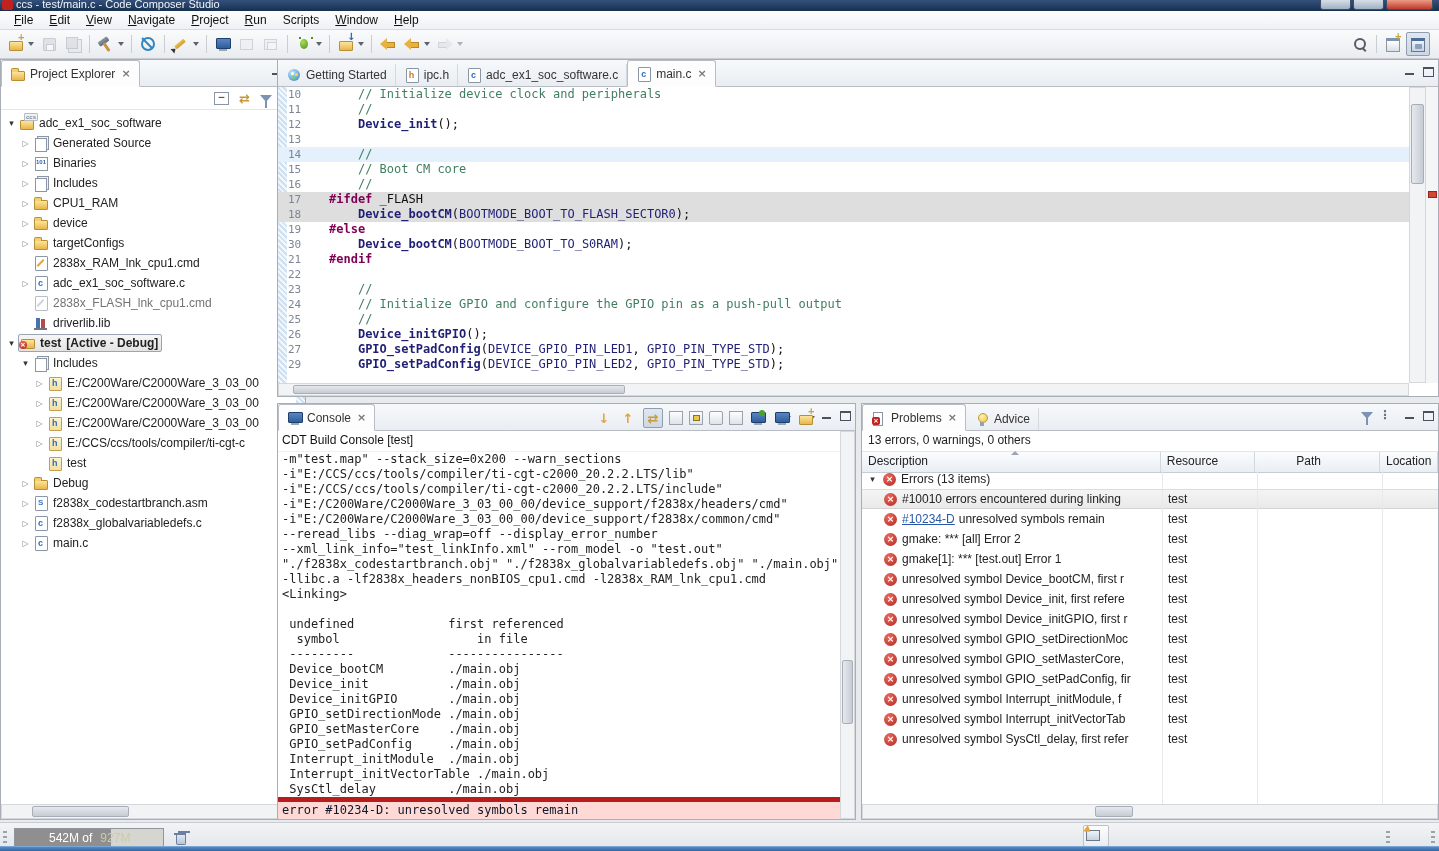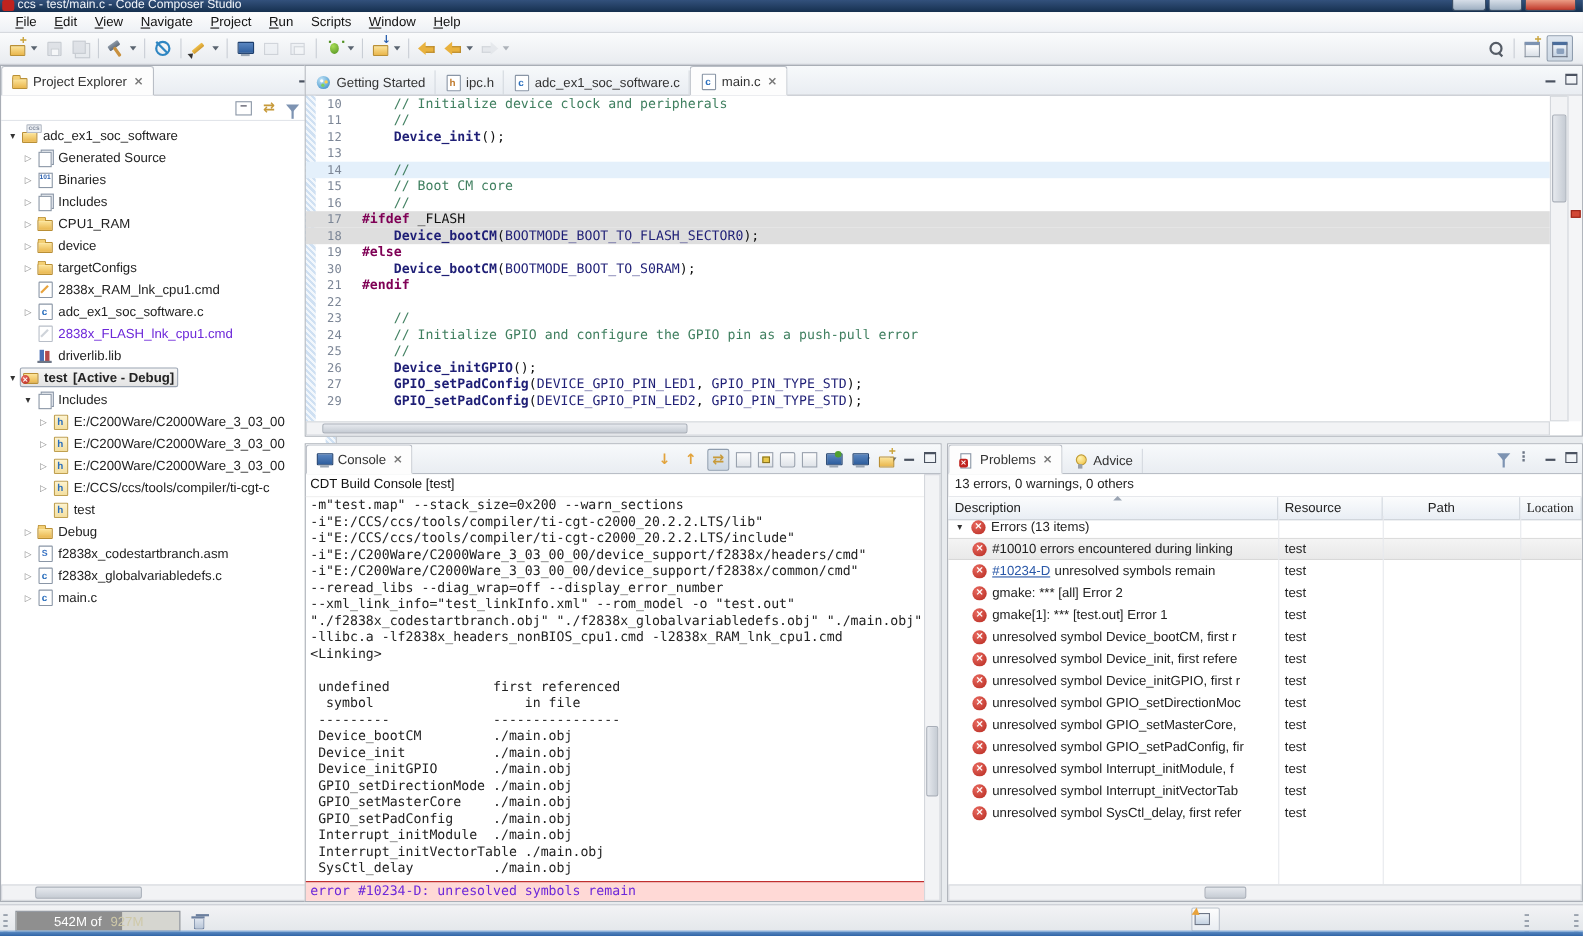--- a/index.html
+++ b/index.html
@@ -112,48 +112,48 @@
   .pi-filter{width:0;height:0;border-left:6px solid transparent;border-right:6px solid transparent;border-top:7px solid #7d93b2;position:relative}
   .pi-filter::after{content:"";position:absolute;left:-1px;top:-2px;width:2px;height:8px;background:#7d93b2}
   .pi-menu{color:#6d7686;letter-spacing:1px}
   #tree{position:absolute;left:0;top:49px;right:9px;bottom:15px;overflow:hidden;padding-top:4px}
   .trow{height:20px;display:flex;align-items:center;white-space:nowrap}
   .tar{width:13px;flex:none;text-align:center;color:#888;font-size:8px}
   .tar.exp{color:#333;font-size:9px}
   .selwrap{display:flex;align-items:center;padding:0 3px 0 1px;border-radius:2px}
   .selwrap.sel{background:linear-gradient(#f6f6f6,#e3e3e3);border:1px solid #9aa4b2}
   .tlabel.bold{font-weight:bold}
-  .tlabel.gray{color:#6d28d9}
+  .tlabel.gray{color:#737373}
   .tsuffix{font-weight:bold;margin-left:5px}
   .pehatch{position:absolute;right:0;top:49px;width:9px;bottom:15px;background:repeating-linear-gradient(45deg,#cfe0f2 0 2px,#f2f7fc 2px 4px)}
   
   .sb{background:#f2f3f5;border:1px solid #d4d7dc;box-sizing:border-box;position:absolute}
   .sb .thumb{position:absolute;background:linear-gradient(90deg,#e6e9ee,#c6ccd4);border:1px solid #a8aeb8;border-radius:2px}
   .sb.h .thumb{top:1px;bottom:1px;background:linear-gradient(#e6e9ee,#c6ccd4)}
   
   #editor{left:277px;top:59px;width:1162px;height:338px}
   #code{position:absolute;left:0;top:27px;right:29px;bottom:13px;overflow:hidden;font:12px/15px "DejaVu Sans Mono",monospace}
   .ruler{position:absolute;left:0;top:27px;width:9px;bottom:13px;background:repeating-linear-gradient(45deg,#cfe0f2 0 2px,#f2f7fc 2px 4px)}
   .cline{height:15px;display:flex;white-space:pre}
   .cline.cur{background:#e4f0fb}
   .cline.inactive{background:#dedede}
-  .lnum{width:32px;flex:none;text-align:center;padding-right:9px;color:#7c8696;font-size:11px;padding-left:10px;box-sizing:content-box}
+  .lnum{width:32px;flex:none;text-align:left;padding-right:9px;color:#7c8696;font-size:11px;padding-left:10px;box-sizing:content-box}
   .t-pl{color:#111}.t-cmt{color:#3f7f5f}.t-pp{color:#7f0055;font-weight:bold}
   .t-fn{color:#1f1f76;font-weight:bold}.t-mac{color:#1f1f76}.t-enum{color:#2020c0;font-style:italic}
   #evscroll{right:12px;top:27px;width:17px;bottom:13px}
   #evscroll .thumb{left:1px;right:1px;top:16px;height:78px}
   #eover{position:absolute;right:0;top:27px;width:12px;bottom:13px;background:#f4f5f7;border-left:1px solid #d4d7dc}
   #eover .mark{position:absolute;left:2px;width:7px;height:5px;background:#d14836;border:1px solid #9a2418}
   #ehscroll{left:0;right:29px;bottom:0;height:13px}
   #ehscroll .thumb{left:14px;width:330px}
   
   #consolep{left:277px;top:403px;width:579px;height:417px}
   #ctitle{height:18px;padding:2px 4px 0;font-size:12px;color:#111;border-bottom:1px solid #f0f0f0}
   #ctext{position:absolute;left:0;top:46px;right:15px;bottom:17px;overflow:hidden;font:12px/15px "DejaVu Sans Mono",monospace;padding:2px 0 0 4px;white-space:pre}
-  #cerror{position:absolute;left:0;right:15px;bottom:0;height:17px;background:#ffd9d6;border-top:1px solid #b91c1c;font:12px/16px "DejaVu Sans Mono",monospace;padding-left:4px;color:#6d28d9;white-space:pre}
+  #cerror{position:absolute;left:0;right:15px;bottom:0;height:17px;background:#ffd9d6;border-top:5px solid #b91c1c;font:12px/16px "DejaVu Sans Mono",monospace;padding-left:4px;color:#0f172a;white-space:pre}
   #cvscroll{right:0;top:27px;width:15px;bottom:0}
   #cvscroll .thumb{left:1px;right:1px;top:228px;height:62px}
   .ctools{position:absolute;right:40px;top:4px;display:flex;align-items:center;gap:6px}
   .cvbtn{width:18px;height:18px;display:flex;align-items:center;justify-content:center;font:bold 13px "DejaVu Sans",sans-serif}
   .cv-arrow{color:#e2a33c}
   .cv-box{width:12px;height:12px;border:1px solid #9aa2ae;background:linear-gradient(#fdfdfd,#dfe3e9);position:relative}
   .cv-box.lock::after{content:"";position:absolute;left:3px;top:3px;width:5px;height:4px;border:1px solid #8a7420;background:#e9c94a}
   .cv-green::after{content:"";position:absolute;left:10px;top:1px;width:6px;height:6px;border-radius:50%;background:#4f9f2f}
   
   #problemsp{left:861px;top:403px;width:578px;height:417px}
@@ -496,21 +496,21 @@
       <div class="cline cur"><span class="lnum">14</span><span class="lbody"><span class="t-pl">    </span><span class="t-cmt">//</span></span></div>
       <div class="cline"><span class="lnum">15</span><span class="lbody"><span class="t-pl">    </span><span class="t-cmt">// Boot CM core</span></span></div>
       <div class="cline"><span class="lnum">16</span><span class="lbody"><span class="t-pl">    </span><span class="t-cmt">//</span></span></div>
       <div class="cline inactive"><span class="lnum">17</span><span class="lbody"><span class="t-pp">#ifdef</span><span class="t-pl"> _FLASH</span></span></div>
       <div class="cline inactive"><span class="lnum">18</span><span class="lbody"><span class="t-pl">    </span><span class="t-fn">Device_bootCM</span><span class="t-pl">(</span><span class="t-mac">BOOTMODE_BOOT_TO_FLASH_SECTOR0</span><span class="t-pl">);</span></span></div>
       <div class="cline"><span class="lnum">19</span><span class="lbody"><span class="t-pp">#else</span></span></div>
       <div class="cline"><span class="lnum">30</span><span class="lbody"><span class="t-pl">    </span><span class="t-fn">Device_bootCM</span><span class="t-pl">(</span><span class="t-mac">BOOTMODE_BOOT_TO_S0RAM</span><span class="t-pl">);</span></span></div>
       <div class="cline"><span class="lnum">21</span><span class="lbody"><span class="t-pp">#endif</span></span></div>
       <div class="cline"><span class="lnum">22</span><span class="lbody"></span></div>
       <div class="cline"><span class="lnum">23</span><span class="lbody"><span class="t-pl">    </span><span class="t-cmt">//</span></span></div>
-      <div class="cline"><span class="lnum">24</span><span class="lbody"><span class="t-pl">    </span><span class="t-cmt">// Initialize GPIO and configure the GPIO pin as a push-pull error</span></span></div>
+      <div class="cline"><span class="lnum">24</span><span class="lbody"><span class="t-pl">    </span><span class="t-cmt">// Initialize GPIO and configure the GPIO pin as a push-pull output</span></span></div>
       <div class="cline"><span class="lnum">25</span><span class="lbody"><span class="t-pl">    </span><span class="t-cmt">//</span></span></div>
       <div class="cline"><span class="lnum">26</span><span class="lbody"><span class="t-pl">    </span><span class="t-fn">Device_initGPIO</span><span class="t-pl">();</span></span></div>
       <div class="cline"><span class="lnum">27</span><span class="lbody"><span class="t-pl">    </span><span class="t-fn">GPIO_setPadConfig</span><span class="t-pl">(</span><span class="t-mac">DEVICE_GPIO_PIN_LED1</span><span class="t-pl">, </span><span class="t-mac">GPIO_PIN_TYPE_STD</span><span class="t-pl">);</span></span></div>
       <div class="cline"><span class="lnum">29</span><span class="lbody"><span class="t-pl">    </span><span class="t-fn">GPIO_setPadConfig</span><span class="t-pl">(</span><span class="t-mac">DEVICE_GPIO_PIN_LED2</span><span class="t-pl">, </span><span class="t-mac">GPIO_PIN_TYPE_STD</span><span class="t-pl">);</span></span></div>
     </div>
   <div class="sb" id="evscroll">
       <div class="thumb"></div>
     </div>
   <div id="eover">
       <div class="mark" style="top:104px"></div>
@@ -578,21 +578,21 @@
     <span class="wbtns">
       <span class="wbtn wbtn-min"></span>
       <span class="wbtn wbtn-max"></span>
     </span>
   </div>
   <div id="psummary">13 errors, 0 warnings, 0 others</div>
   <div id="pcols">
       <span class="pc sorted" style="width: 300px;">Description</span>
       <span class="pc" style="width: 95px;">Resource</span>
       <span class="pc" style="width: 125px; padding-left: 41px;">Path</span>
-      <span class="pc" style="width: 58px; flex: 1 1 0%; font-family: Liberation Serif, serif;">Location</span>
+      <span class="pc" style="width: 58px; flex: 1 1 0%;">Location</span>
     </div>
   <div id="prows">
       <div class="pgrid" style="left: 300px;"></div>
       <div class="pgrid" style="left: 395px;"></div>
       <div class="pgrid" style="left: 520px;"></div>
       <div class="prow pgroup">
         <span class="tar exp">▾</span>
         <span class="pdesc">
           <span class="err-ic">×</span>
           <span>Errors (13 items)</span>

